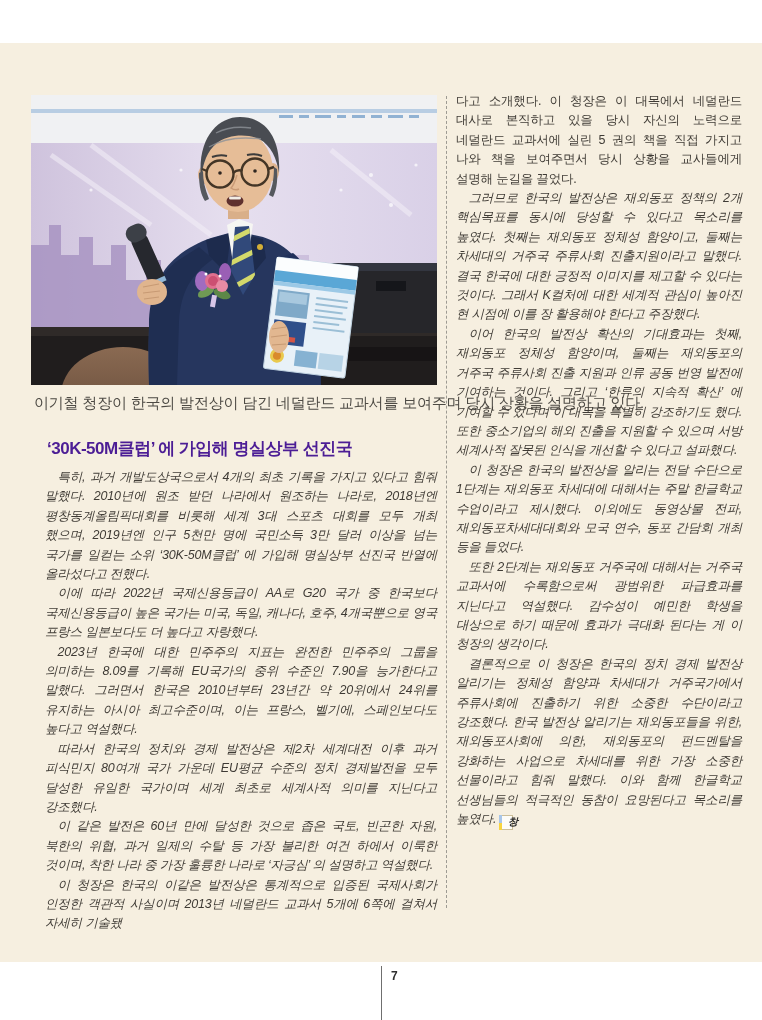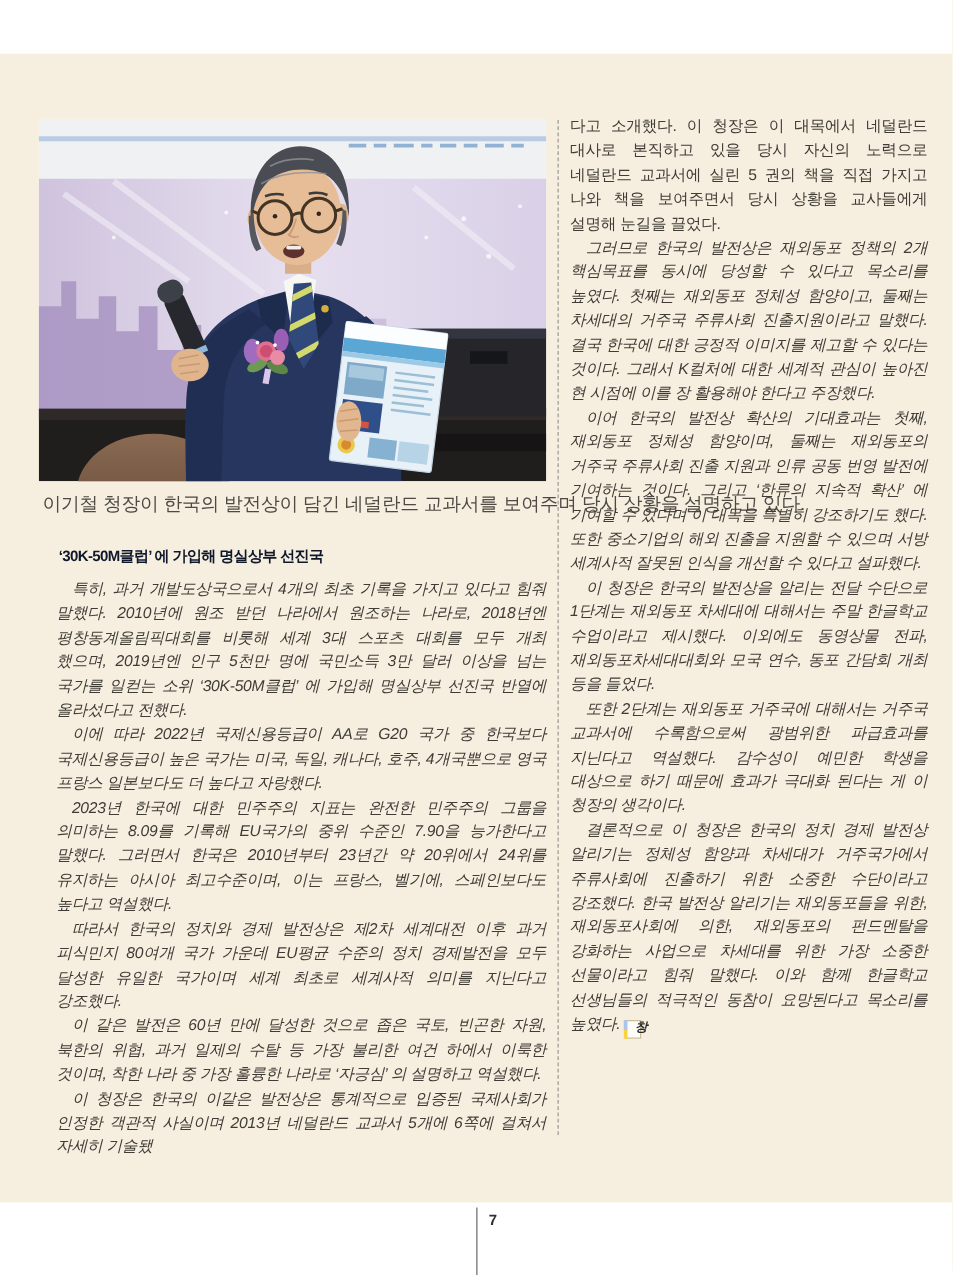--- a/index.html
+++ b/index.html
@@ -28,21 +28,21 @@
   
   figure.photo { margin:0 0 0 -14px; width:406px; height:290px; }
   figure.photo svg { display:block; }
   figcaption.photo-caption {
     margin:9px 0 0 -11px;
     font-size:15px; letter-spacing:-0.2px; color:#4d4a44; white-space:nowrap;
   }
   
   h2.section-heading {
     margin:24px 0 8px 2px;
-    font-size:12px; font-weight:bold; color:#0f172a; letter-spacing:-0.5px;
+    font-size:17px; font-weight:bold; color:#4c1d95; letter-spacing:-0.5px;
   }
   h2.second { margin-top:23px; }
   p.body-para {
     margin:0; font-size:12.5px; line-height:19.4px; color:#3f3b35;
     text-align:justify; letter-spacing:-0.2px; word-break:keep-all;
   }
   p.indent { text-indent:1em;font-style:italic; }
   
   .end-mark {
     display:inline-flex; width:13px; height:15px; box-sizing:border-box;

